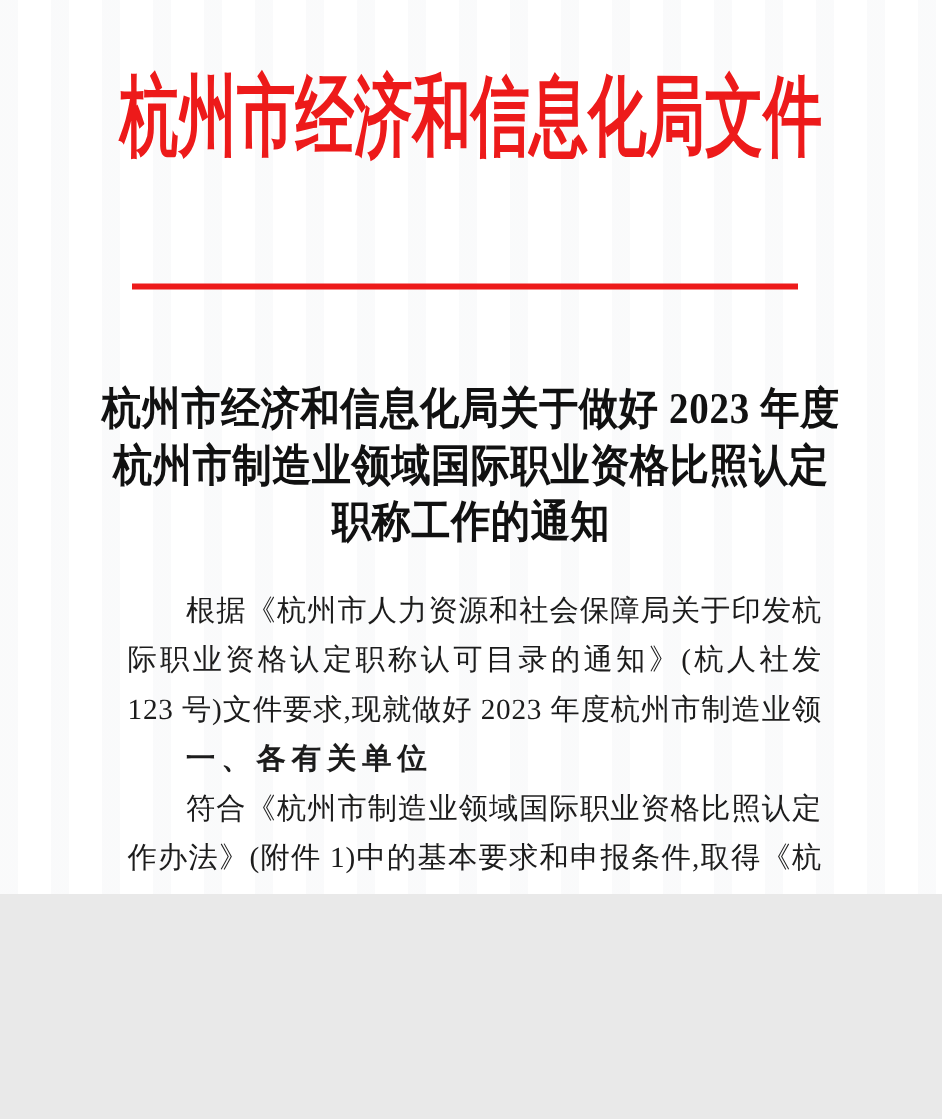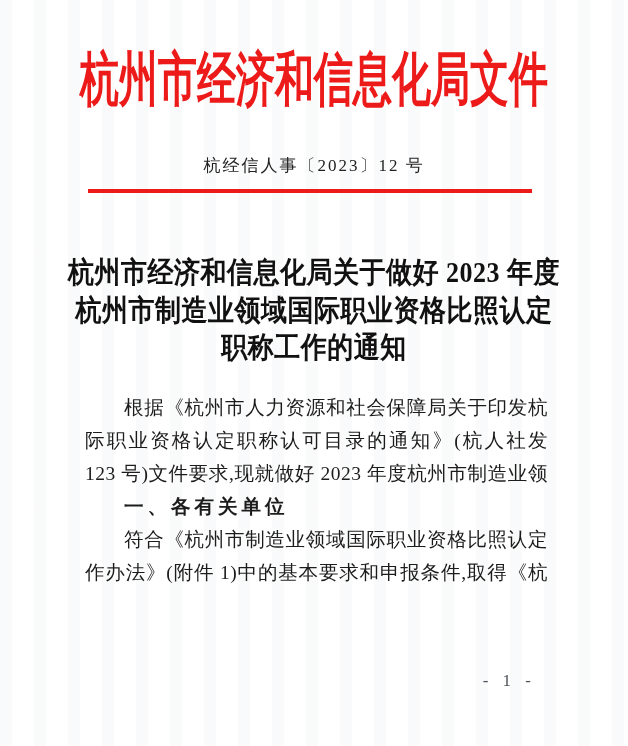--- a/index.html
+++ b/index.html
@@ -3,21 +3,21 @@
 <meta charset="utf-8">
 <style>
   html, body {
     margin: 0;
     padding: 0;
     background: #e9e9e9;
   }
   .page {
     position: relative;
     width: 628px;
-    height: 746px;
+    height: 596px;
     margin: 0 auto;
     background-color: #ffffff;
     
     background-image: repeating-linear-gradient(
       90deg,
       rgba(225, 228, 233, 0.18) 0px, rgba(225, 228, 233, 0.18) 12px,
       rgba(255, 255, 255, 0) 12px, rgba(255, 255, 255, 0) 34px
     );
     overflow: hidden;
     font-family: "Liberation Serif", "DejaVu Serif", serif;
@@ -115,21 +115,20 @@
     white-space: nowrap;
   }
 </style>
 </head>
 <body>
 
 <div class="page">
 
   <div class="letterhead">杭州市经济和信息化局文件</div>
 
-  <div class="doc-number">杭经信人事〔2023〕12 号</div>
 
   <div class="red-rule"></div>
 
   <div class="title">
     <div class="title-line">杭州市经济和信息化局关于做好 2023 年度</div>
     <div class="title-line">杭州市制造业领域国际职业资格比照认定</div>
     <div class="title-line">职称工作的通知</div>
   </div>
 
   <div class="body-text">

